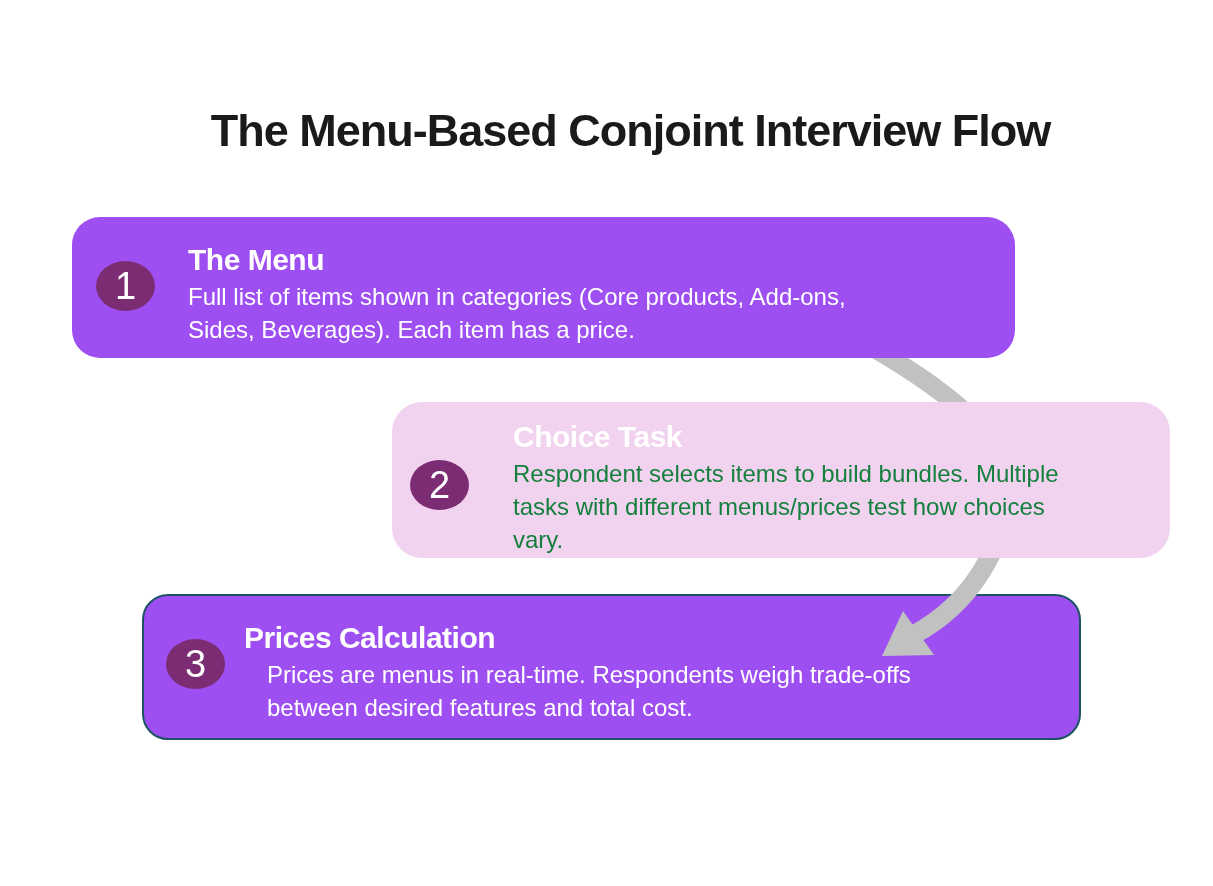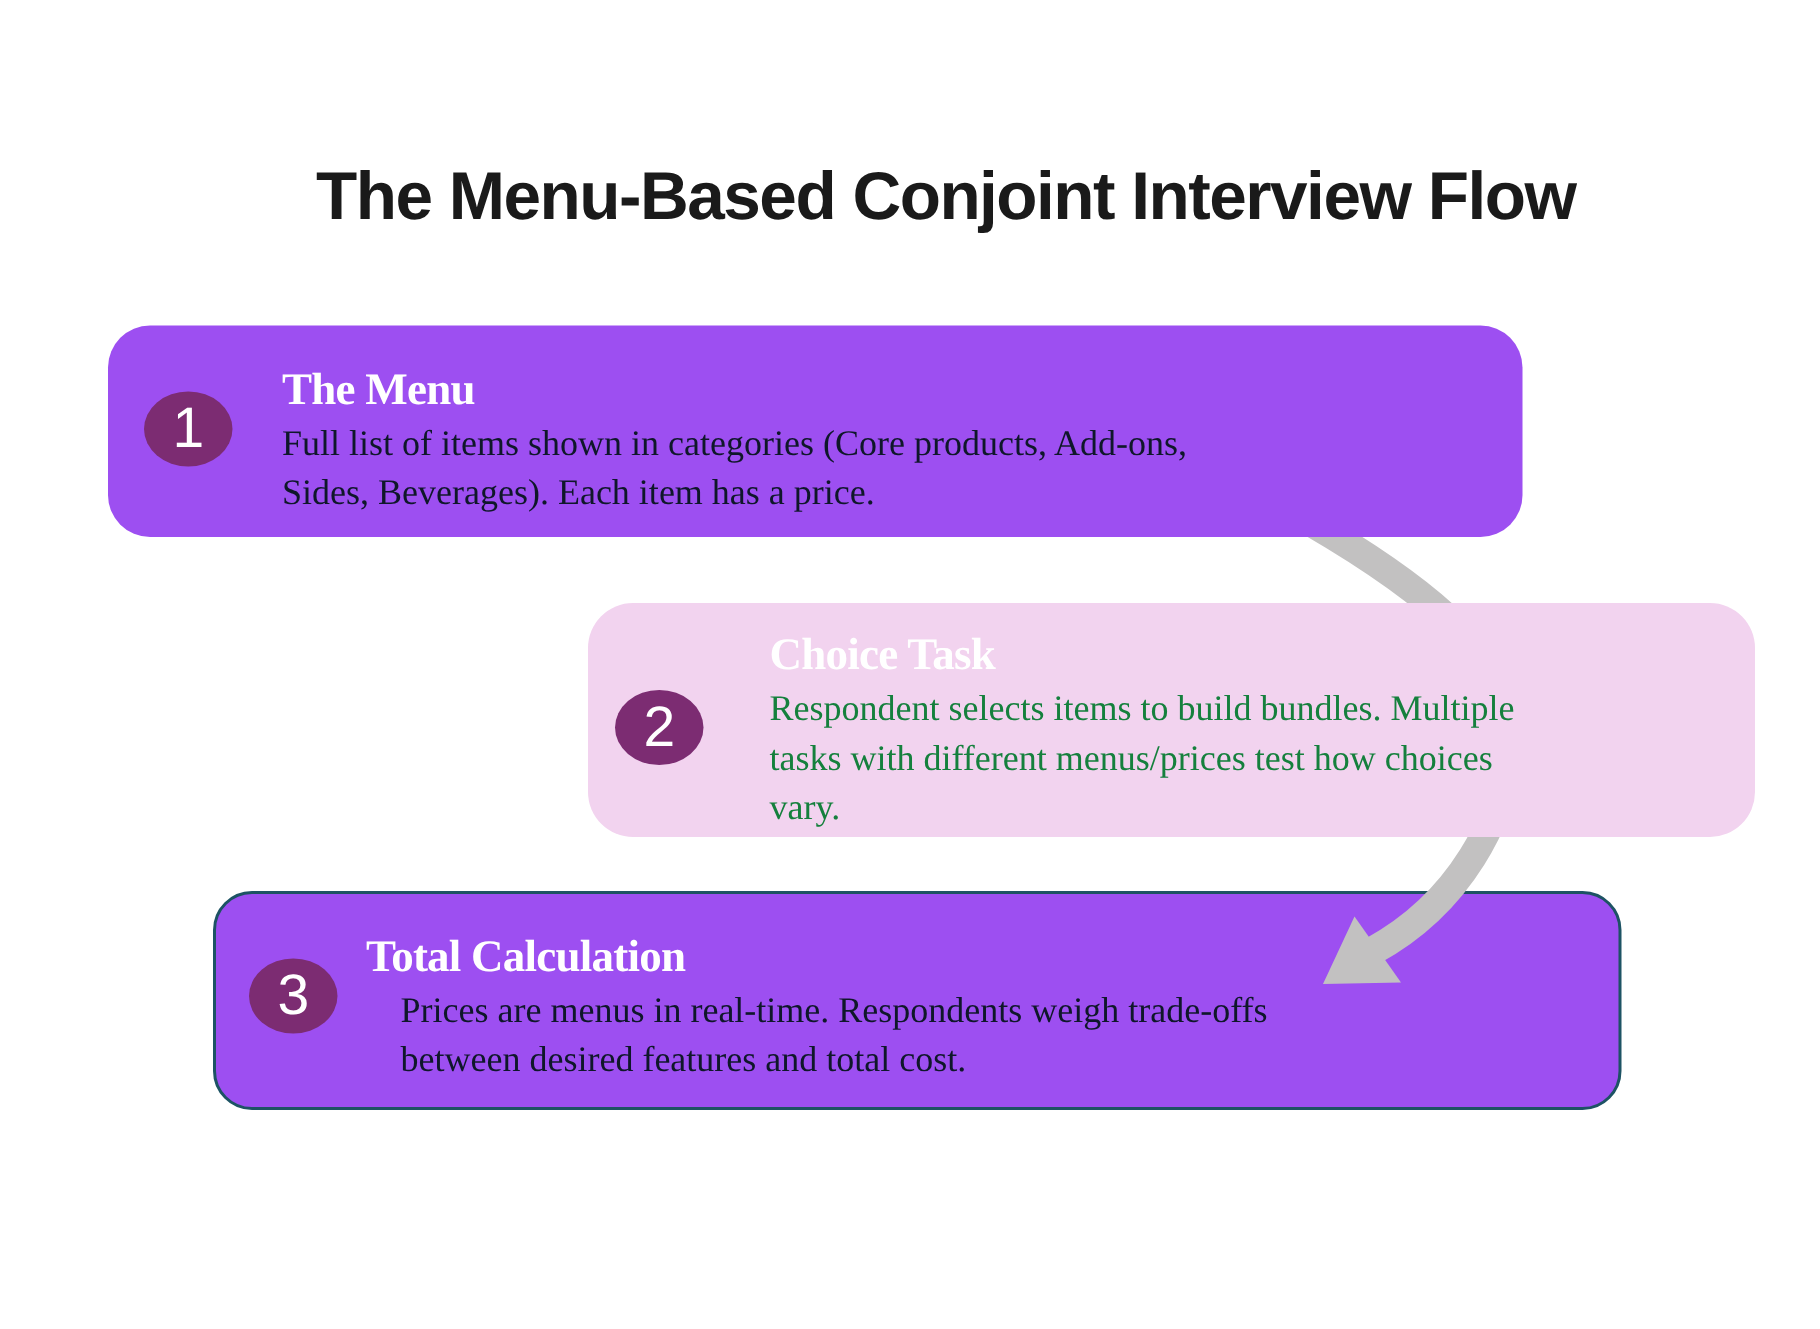--- a/index.html
+++ b/index.html
@@ -26,31 +26,31 @@
     background:var(--purple,#9d4ff1);border:2.5px solid var(--teal,#1d5364);z-index:1;
   }
   .badge{
     position:absolute;width:59px;height:50px;border-radius:50%;
     background:var(--plum,#7c2c72);display:flex;align-items:center;justify-content:center;
     color:#ffffff;font-size:38px;line-height:1;
   }
   .card-1 .badge{left:24px;top:44px;}
   .card-2 .badge{left:18px;top:58px;}
   .card-3 .badge{left:22px;top:43px;}
-  .content{position:absolute;font-family:Liberation Serif, serif;}
+  .content{position:absolute;}
   .card-1 .content{left:116px;top:24px;width:810px;}
   .card-2 .content{left:121px;top:16px;width:650px;}
   .card-3 .content{left:100px;top:23px;width:810px;}
   .step-title{
     margin:0;font-size:30px;font-weight:700;letter-spacing:-0.5px;
     line-height:37px;color:#ffffff;
   }
   .step-body{
     margin:2px 0 0 0;font-size:24px;font-weight:400;line-height:33px;
-    white-space:pre-line;color:#0f172a;
+    white-space:pre-line;color:#ffffff;
   }
   .card-2 .step-body{color:#15803d;}
   .card-3 .step-body{margin-left:23px;}
   .flow-arrow-svg{position:absolute;left:0;top:0;z-index:2;pointer-events:none;}
 </style>
 </head>
 <body>
 
 <div class="canvas" style="--purple: #9d4ff1; --pink: #f2d3ef; --plum: #7c2c72; --teal: #1d5364; --title-color: #1a1a1a; --page-bg: #ffffff;">
 
@@ -82,19 +82,19 @@
 tasks with different menus/prices test how choices
 vary.</p>
     </div>
   </section>
 
   <section class="card card-3">
     <div class="badge">
       <span>3</span>
     </div>
     <div class="content">
-      <h2 class="step-title">Total Calculation</h2>
+      <h2 class="step-title">Prices Calculation</h2>
       <p class="step-body">Prices are menus in real-time. Respondents weigh trade-offs
 between desired features and total cost.</p>
     </div>
   </section>
 
 </div>
 
 </body></html>

